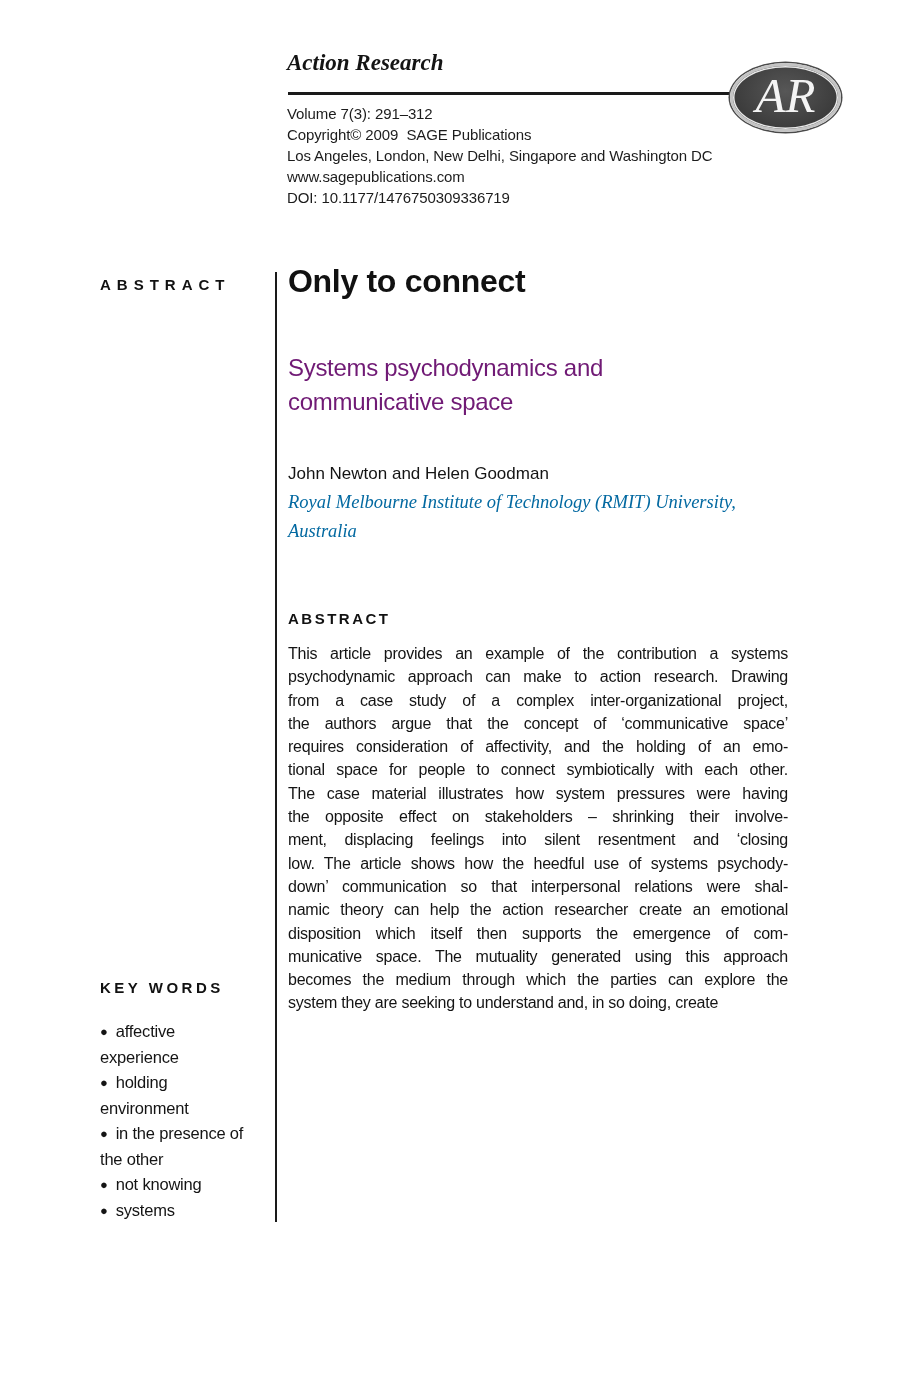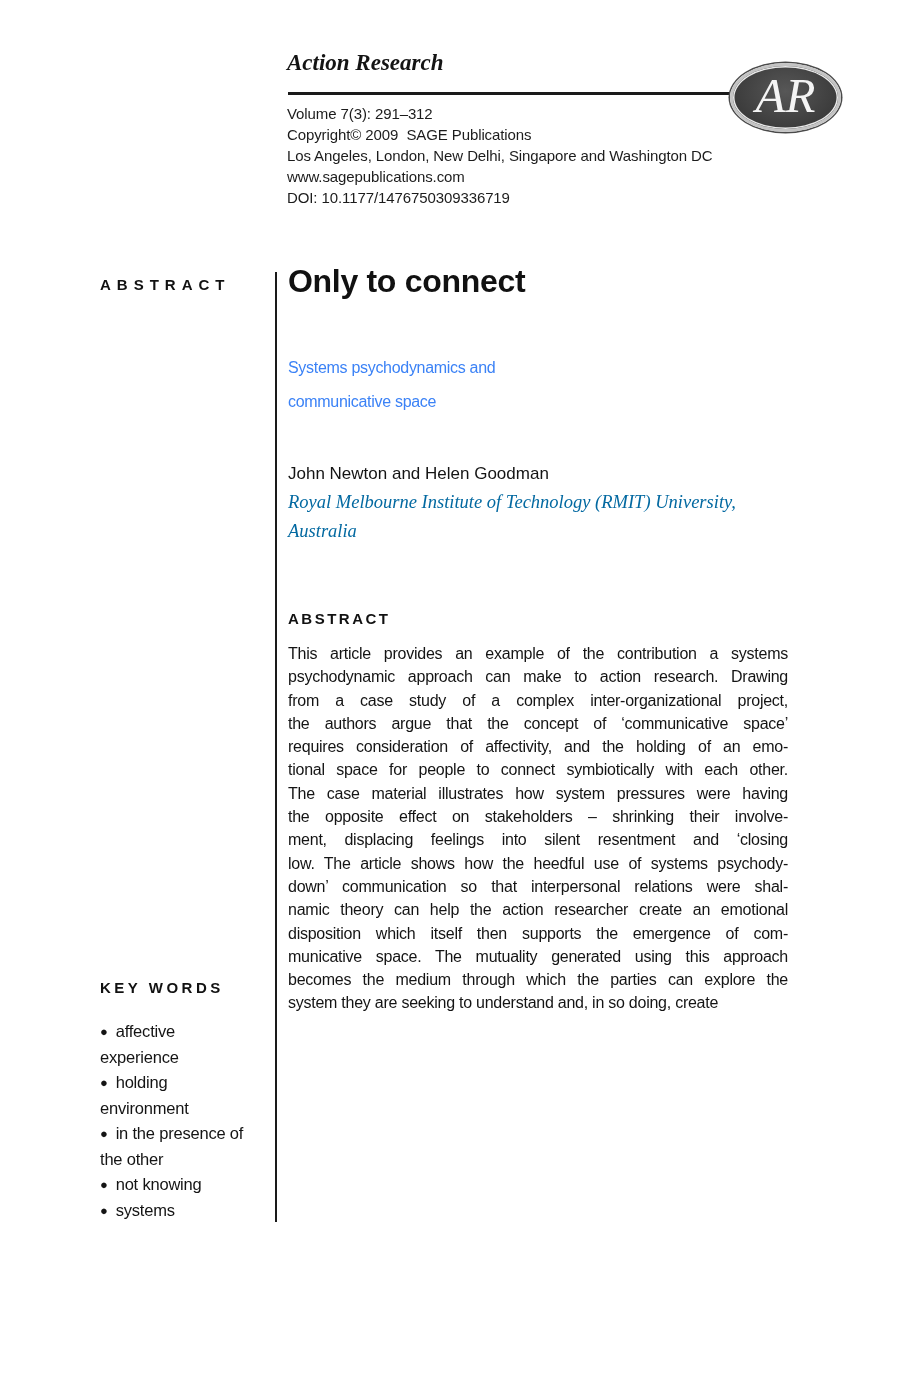--- a/index.html
+++ b/index.html
@@ -71,21 +71,21 @@
     width: 2px; height: 985px; background: #1a1a1a;
   }
 
   
   .article-title {
     position: absolute; left: 288px; top: 263px;
     font-size: 32px; font-weight: bold; letter-spacing: -0.3px; color: #111;
   }
   .article-subtitle {
     position: absolute; left: 288px; top: 351px;
-    font-size: 16px; line-height: 34px; color: #3b82f6; letter-spacing: -0.3px;
+    font-size: 24px; line-height: 34px; color: #701a75; letter-spacing: -0.3px;
   }
   .article-authors {
     position: absolute; left: 288px; top: 464px;
     font-size: 17px; color: #141414;
   }
   .article-affiliation {
     position: absolute; left: 288px; top: 488px;
     font-family: "Liberation Serif", serif; font-style: italic;
     font-size: 18.5px; line-height: 29px; color: #0369a1;
   }

